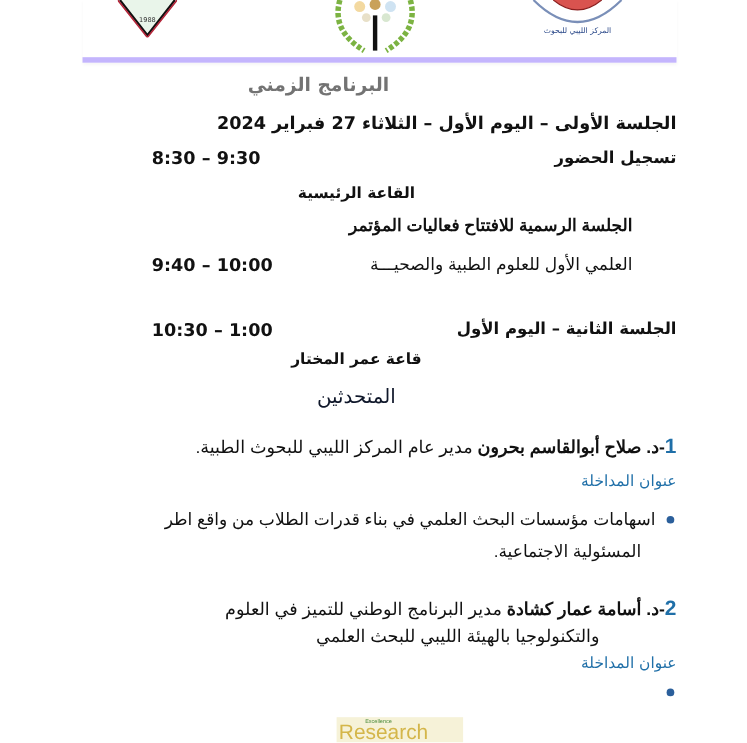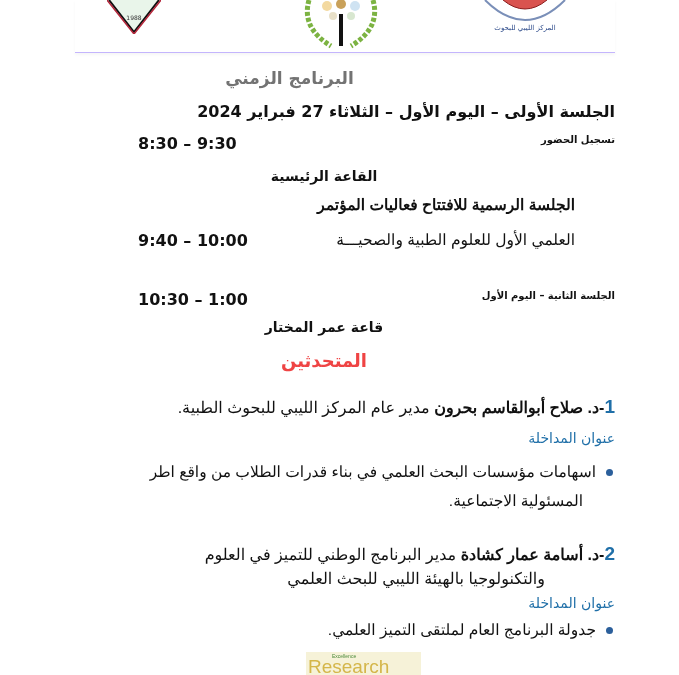--- a/index.html
+++ b/index.html
@@ -1,30 +1,30 @@
 <!DOCTYPE html>
 <html><head>
   <meta charset="utf-8">
   <style>
     html, body { margin:0; padding:0; background:#ffffff; }
     body { width:679px; height:675px; position:relative; overflow:hidden;
       font-family:"DejaVu Sans", sans-serif; color:#111; }
     .logo-strip { position:absolute; left:75px; top:0; width:540px; height:52px;
-      border-bottom:1px solid #c4b5fd; box-shadow:0 2px 3px rgba(0,0,0,0.04); }
+      border-bottom:5px solid #c4b5fd; box-shadow:0 2px 3px rgba(0,0,0,0.04); }
     .logo { position:absolute; top:0; }
     .logo-left { left:32px; width:54px; height:34px; }
     .logo-mid { left:216px; width:100px; height:50px; }
     .logo-right { left:400px; width:100px; height:36px; }
     .title { position:absolute; top:68px; left:0; width:579px; text-align:center;
       font-size:17px; font-weight:bold; color:#737373; direction:rtl; }
-    .row { position:absolute; direction:rtl; font-size:10px; white-space:nowrap; }
+    .row { position:absolute; direction:rtl; font-size:15px; white-space:nowrap; }
     .bold { font-weight:bold; }
     .time { position:absolute; font-size:16px; font-weight:bold; direction:ltr; white-space:nowrap; }
     .center { left:0; width:648px; text-align:center; }
-    .speakers-title { color:#ef4444; font-size:18px; font-weight:bold; }
+    .speakers-title { color:#0f172a; font-size:18px; font-weight:normal; }
     .num { color:#1f6fa8; font-weight:bold; font-size:19px; }
     .sub { color:#1f6fa8; font-size:14px; }
     .bullet { display:inline-block; width:7px; height:7px; border-radius:50%;
       background:#2b5f9b; margin-left:10px; vertical-align:middle; }
     .plain { font-family:"Liberation Sans", sans-serif; font-size:15.5px; }
   </style>
 </head>
 <body>
 
 <div class="logo-strip">
@@ -75,19 +75,19 @@
   <span class="bullet"></span><span>اسهامات مؤسسات البحث العلمي في بناء قدرات الطلاب من واقع اطر</span>
 </div>
 <div class="row plain" style="right:96px; top:492px;">المسئولية الاجتماعية.</div>
 
 <div class="row plain" style="right:64px; top:543px; font-size:16px;">
   <span class="num">2</span><span class="bold">-د. أسامة عمار كشادة</span><span> مدير البرنامج الوطني للتميز في العلوم</span>
 </div>
 <div class="row plain" style="right:134px; top:569px; font-size:16px;">والتكنولوجيا بالهيئة الليبي للبحث العلمي</div>
 <div class="row sub" style="right:64px; top:595px;">عنوان المداخلة</div>
 <div class="row plain" style="right:66px; top:621px;">
-  <span class="bullet"></span><span>جدولة البرنامج العام لملتقى التميز العلمي.</span>
+  <span class="bullet"></span>
 </div>
 
 <div style="position:absolute; left:306px; top:652px; width:115px; height:23px; background:#f6f2d8;">
   <span style="position:absolute; left:26px; top:1px; font-size:5px; color:#4a8a3a; font-family:'Liberation Sans',sans-serif;">Excellence</span>
   <span style="position:absolute; left:2px; top:5px; font-size:19px; color:#d4b64a; font-family:'Liberation Sans',sans-serif; line-height:19px;">Research</span>
 </div>
 
 </body></html>

